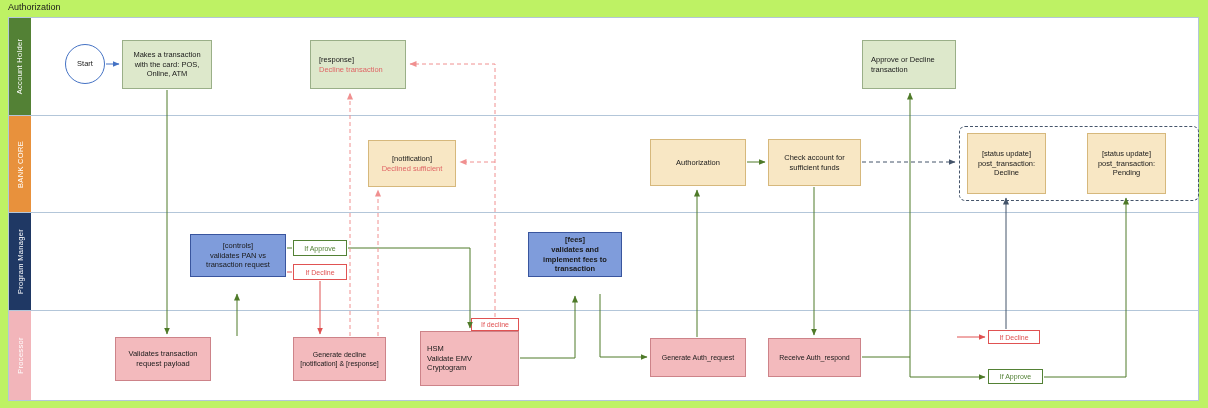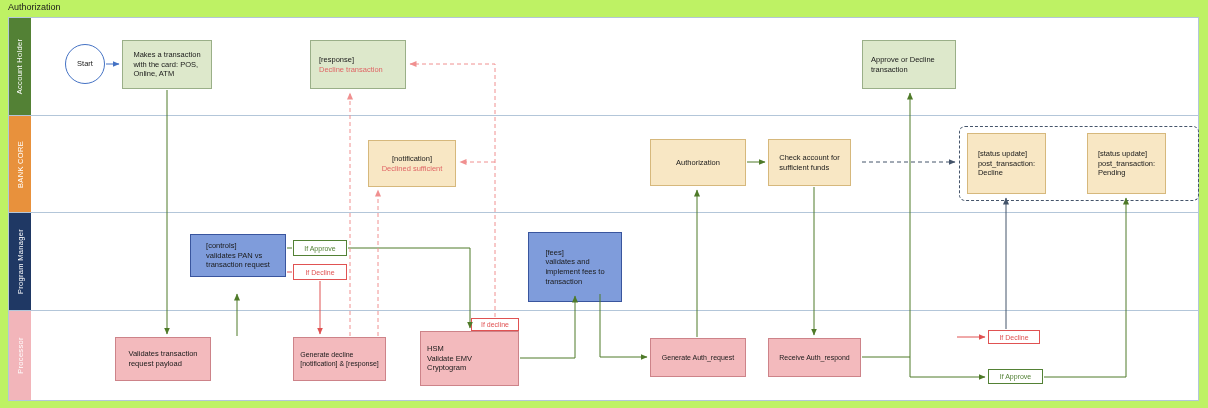--- a/index.html
+++ b/index.html
@@ -7,21 +7,21 @@
     position:relative; width:1208px; height:408px;
     font-family:"Liberation Sans", sans-serif; background:#bef264; overflow:hidden;
   }
   [data-bind] { white-space:pre-line; }
   .title { position:absolute; left:8px; top:2px; font-size:9px; color:#1a1a1a; white-space:nowrap; }
   .lane { position:absolute; left:8px; width:1191px; border:1px solid #b3c6d9; box-sizing:border-box; background:#fff; }
   .lane-label { position:absolute; left:0; top:0; bottom:0; width:22px; display:flex; align-items:center; justify-content:center; overflow:visible; }
   .vtext { transform:rotate(-90deg); white-space:nowrap; font-size:7.5px; color:#fff; letter-spacing:0.3px; }
   .node {
     position:absolute; box-sizing:border-box; display:flex; flex-direction:column;
-    align-items:center; justify-content:center; text-align:left;
+    align-items:center; justify-content:center; text-align:center;
     font-size:7.5px; line-height:1.3; color:#1a1a1a; z-index:2;
   }
   .left-align { align-items:flex-start; text-align:left; padding-left:8px; padding-right:12px; }
   .green { background:#dde8cb; border:1px solid #9aaf88; }
   .tan   { background:#f8e7c4; border:1px solid #d6b87c; }
   .blue  { background:#7f9cdb; border:1px solid #39559e; }
   .pink  { background:#f3babd; border:1px solid #cd8389; }
   .circle{ border-radius:50%; background:#fff; border:1px solid #4472c4; }
   .red-text { color:#e06666; }
   .small { font-size:7px; }
@@ -79,21 +79,21 @@
 transaction</span>
   </div>
 
   <div class="node tan" style="left:368px;top:140px;width:88px;height:47px;">
     <span data-bind="nodes.notification_tag">[notification]</span>
     <span class="red-text" data-bind="nodes.notification_text">Declined sufficient</span>
   </div>
   <div class="node tan" style="left:650px;top:139px;width:96px;height:47px;">
     <span data-bind="nodes.authorization">Authorization</span>
   </div>
-  <div class="node tan" style="left:768px;top:139px;width:83px;height:47px;">
+  <div class="node tan" style="left:768px;top:139px;width:93px;height:47px;">
     <span data-bind="nodes.check_account">Check account for
 sufficient funds</span>
   </div>
   <div class="dashed-container" style="left:959px;top:126px;width:240px;height:75px;"></div>
   <div class="node tan" style="left:967px;top:133px;width:79px;height:61px;">
     <span data-bind="nodes.status_decline">[status update]
 post_transaction:
 Decline</span>
   </div>
   <div class="node tan" style="left:1087px;top:133px;width:79px;height:61px;">
@@ -106,21 +106,21 @@
     <span data-bind="nodes.controls">[controls]
 validates PAN vs
 transaction request</span>
   </div>
   <div class="cond g" style="left:293px;top:240px;width:54px;height:16px;">
     <span data-bind="nodes.if_approve">If Approve</span>
   </div>
   <div class="cond r" style="left:293px;top:264px;width:54px;height:16px;">
     <span data-bind="nodes.if_decline">If Decline</span>
   </div>
-  <div class="node blue" style="left:528px;top:232px;width:94px;height:70px;">
+  <div class="node blue" style="left:528px;top:232px;width:94px;height:45px;font-weight:bold;">
     <span data-bind="nodes.fees">[fees]
 validates and
 implement fees to
 transaction</span>
   </div>
 
   <div class="node pink" style="left:115px;top:337px;width:96px;height:44px;">
     <span data-bind="nodes.validates_payload">Validates transaction
 request payload</span>
   </div>

